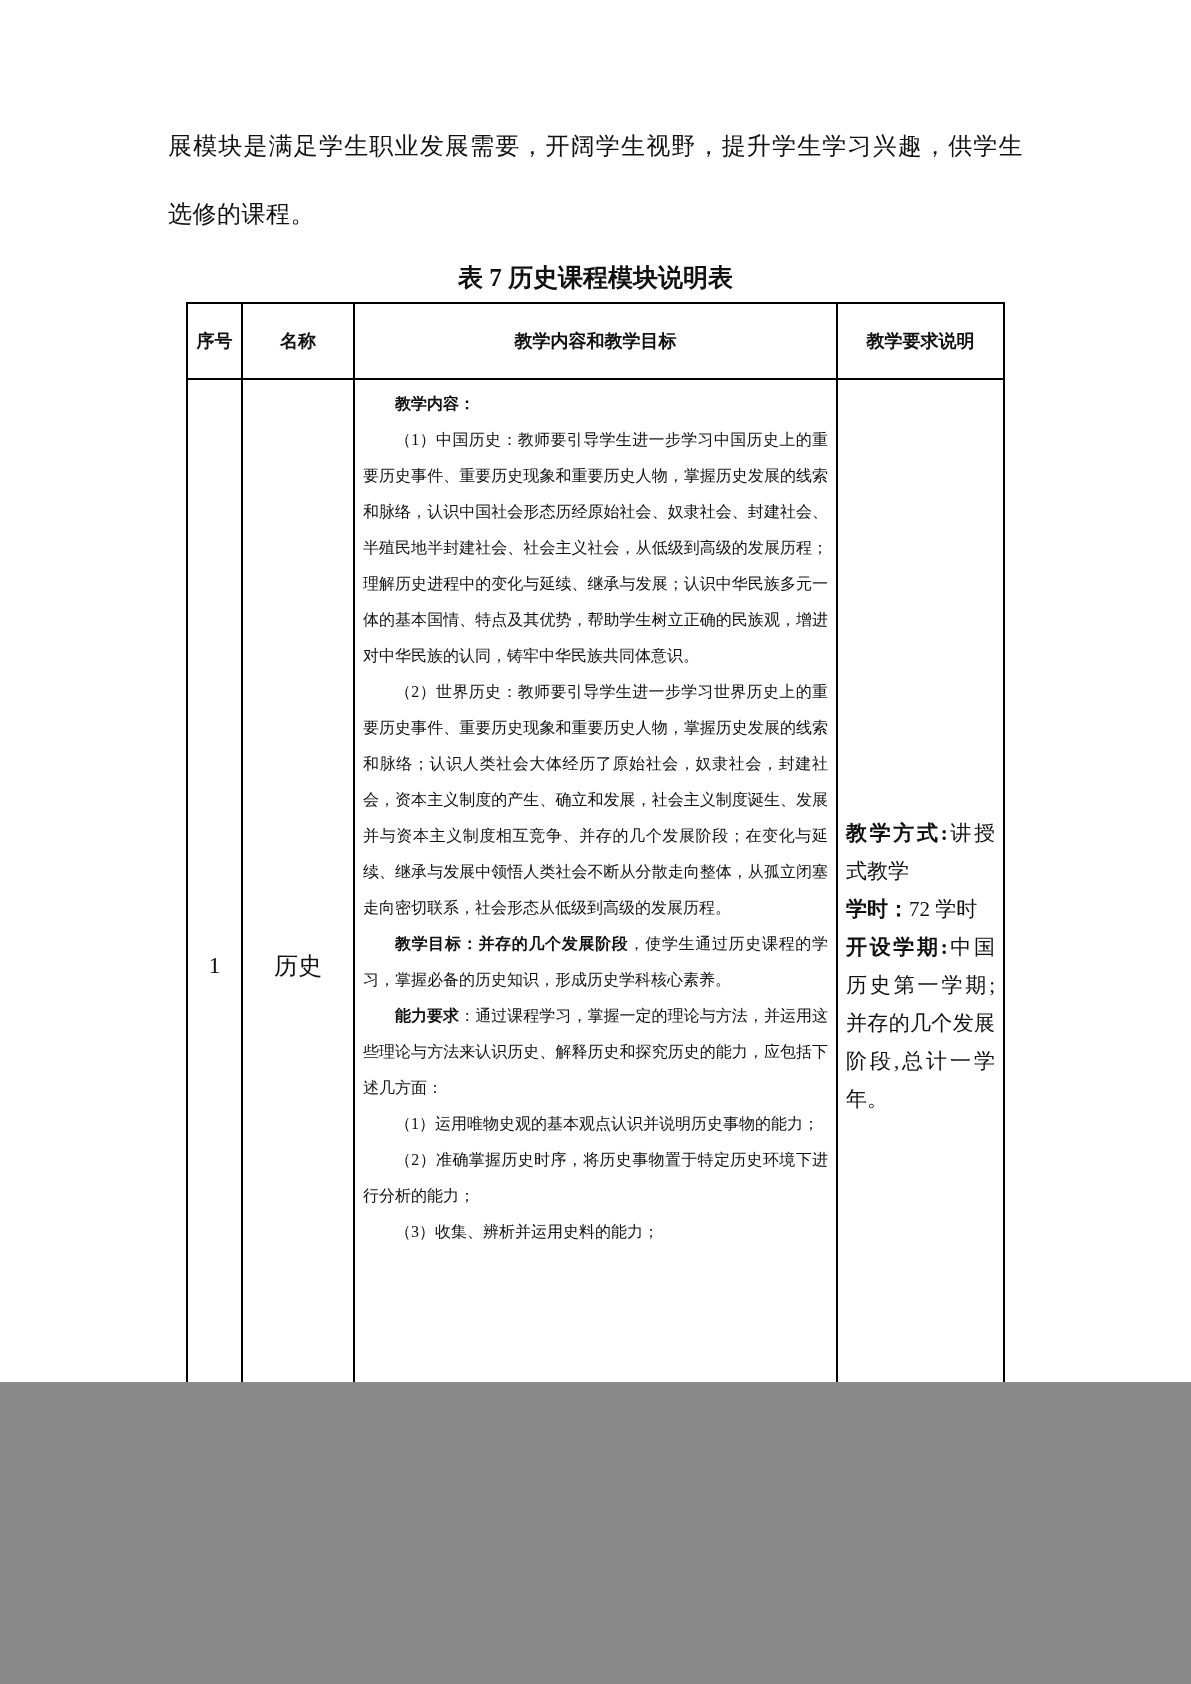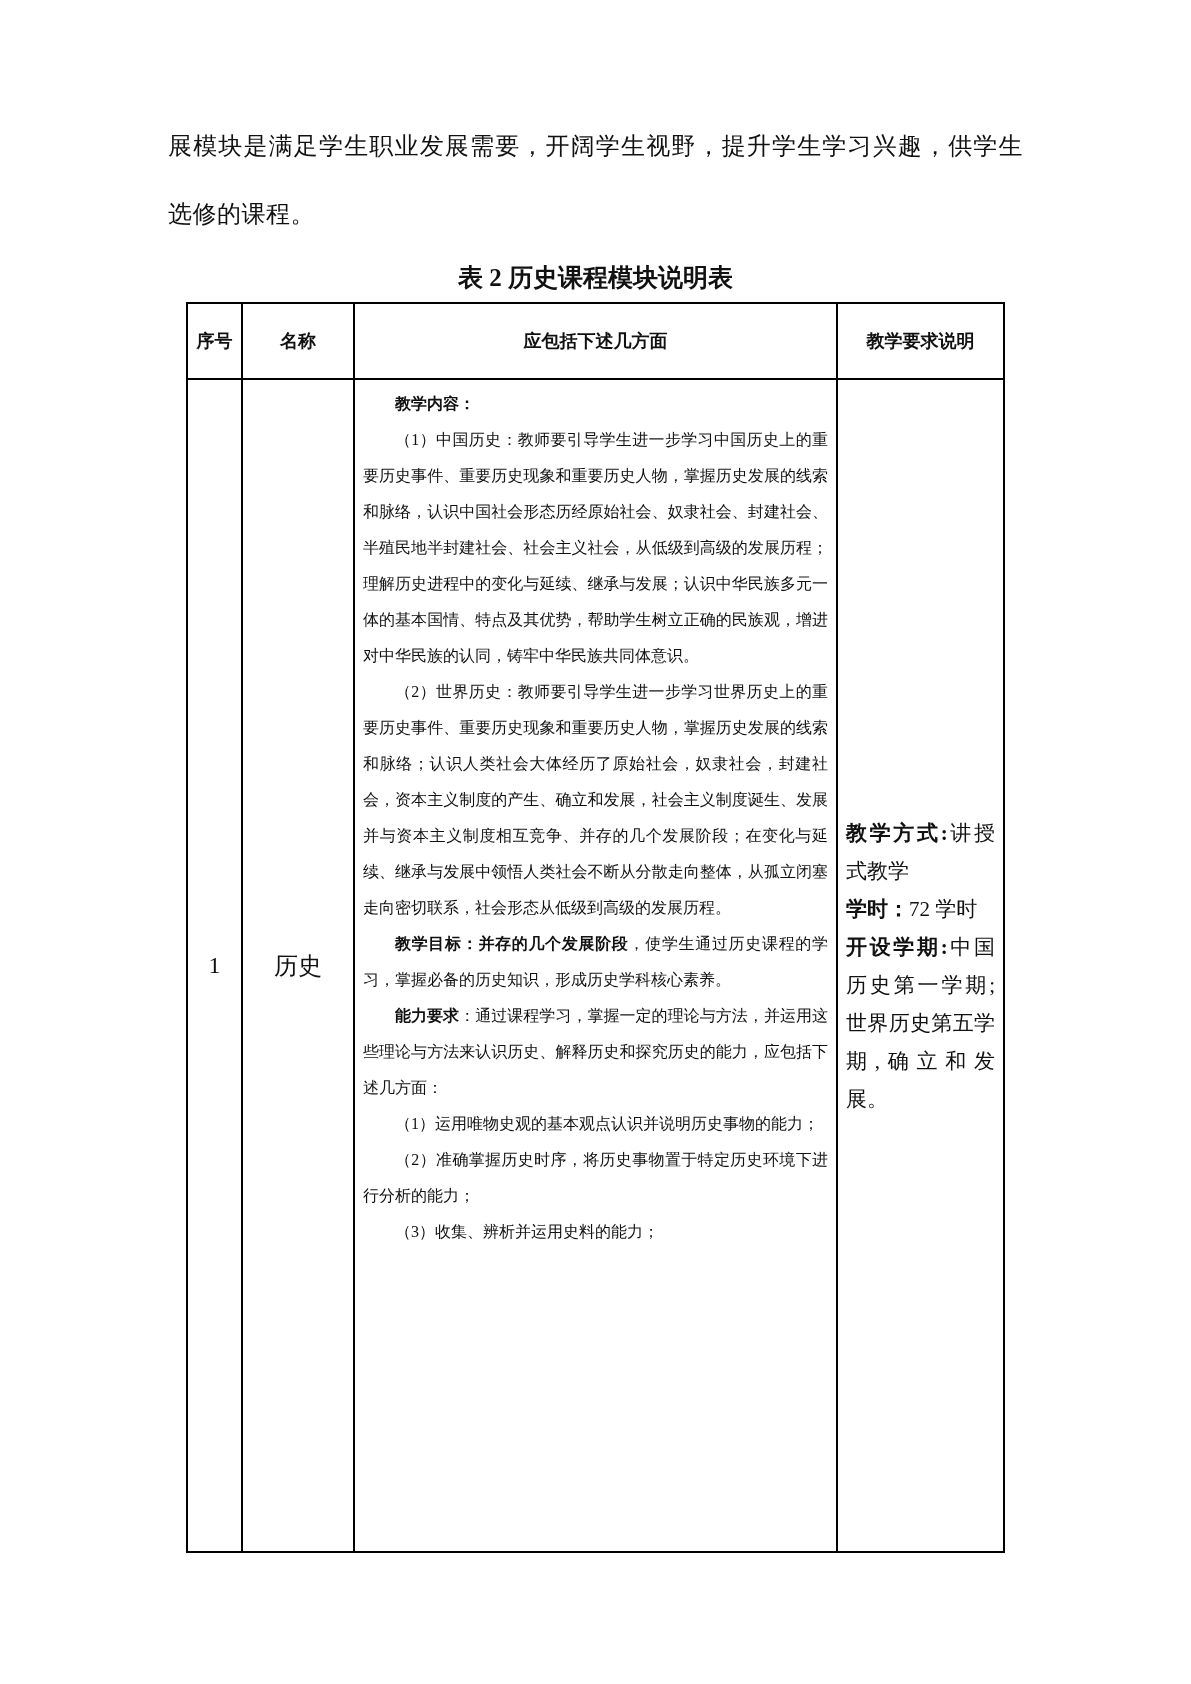--- a/index.html
+++ b/index.html
@@ -1,18 +1,18 @@
 <!DOCTYPE html>
 <html><head>
 <meta charset="utf-8">
 <style>
   html,body{margin:0;padding:0;background:#8a8a8a;}
   .page{
     position:relative;
-    width:1191px;height:1684px;
+    width:1191px;height:1382px;
     margin:0 auto;
     background:#ffffff;
     font-family:"Liberation Serif", serif;
     color:#111;
     overflow:hidden;
   }
   .content{
     position:absolute;
     left:168px;top:112px;
     width:855px;
@@ -93,34 +93,34 @@
   }
 </style>
 </head>
 <body>
 
 <div class="page">
   <div class="content">
 
     <p class="intro">展模块是满足学生职业发展需要，开阔学生视野，提升学生学习兴趣，供学生选修的课程。</p>
 
-    <p class="table-title">表 2 历史课程模块说明表</p>
+    <p class="table-title">表 7 历史课程模块说明表</p>
 
     <table class="module-table">
       <colgroup>
         <col class="c1">
           <col class="c2">
           <col class="c3">
           <col class="c4">
       </colgroup>
       <tbody>
           <tr>
         <th>序号</th>
         <th>名称</th>
-        <th>应包括下述几方面</th>
+        <th>教学内容和教学目标</th>
         <th>教学要求说明</th>
       </tr>
       <tr class="body-row">
         <td class="idx-cell">1</td>
         <td class="name-cell">历史</td>
         <td class="content-cell">
           <div class="cell-inner" id="content-paragraphs">
                 <p class="para"><span class="b">教学内容：</span></p>
                 <p class="para"><span>（1）中国历史：教师要引导学生进一步学习中国历史上的重要历史事件、重要历史现象和重要历史人物，掌握历史发展的线索和脉络，认识中国社会形态历经原始社会、奴隶社会、封建社会、半殖民地半封建社会、社会主义社会，从低级到高级的发展历程；理解历史进程中的变化与延续、继承与发展；认识中华民族多元一体的基本国情、特点及其优势，帮助学生树立正确的民族观，增进对中华民族的认同，铸牢中华民族共同体意识。</span></p>
                 <p class="para"><span>（2）世界历史：教师要引导学生进一步学习世界历史上的重要历史事件、重要历史现象和重要历史人物，掌握历史发展的线索和脉络；认识人类社会大体经历了原始社会，奴隶社会，封建社会，资本主义制度的产生、确立和发展，社会主义制度诞生、发展并与资本主义制度相互竞争、并存的几个发展阶段；在变化与延续、继承与发展中领悟人类社会不断从分散走向整体，从孤立闭塞走向密切联系，社会形态从低级到高级的发展历程。</span></p>
@@ -129,21 +129,21 @@
                 <p class="para"><span>（1）运用唯物史观的基本观点认识并说明历史事物的能力；</span></p>
                 <p class="para"><span>（2）准确掌握历史时序，将历史事物置于特定历史环境下进行分析的能力；</span></p>
                 <p class="para"><span>（3）收集、辨析并运用史料的能力；</span></p>
                 <p class="para"></p>
               </div>
         </td>
         <td class="req-cell">
           <div class="req-inner" id="requirement-paragraphs">
                 <p class="para"><span class="b">教学方式:</span><span>讲授式教学</span></p>
                 <p class="para"><span class="b">学时：</span><span>72 学时</span></p>
-                <p class="para"><span class="b">开设学期:</span><span>中国历史第一学期;世界历史第五学期,确立和发展。</span></p>
+                <p class="para"><span class="b">开设学期:</span><span>中国历史第一学期;并存的几个发展阶段,总计一学年。</span></p>
               </div>
         </td>
       </tr>
     </tbody>
       </table>
   </div>
 
 </div>
 
 </body></html>

